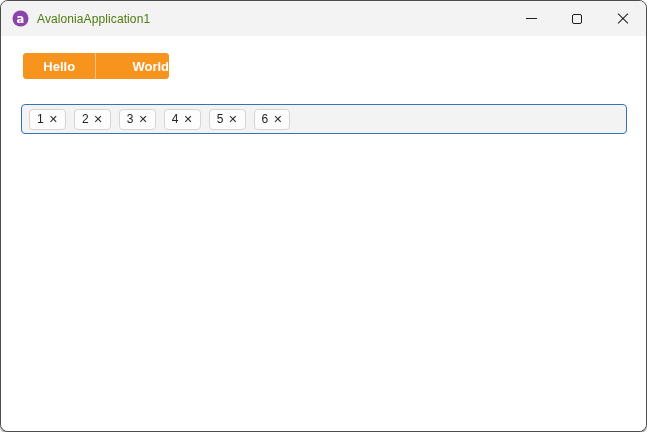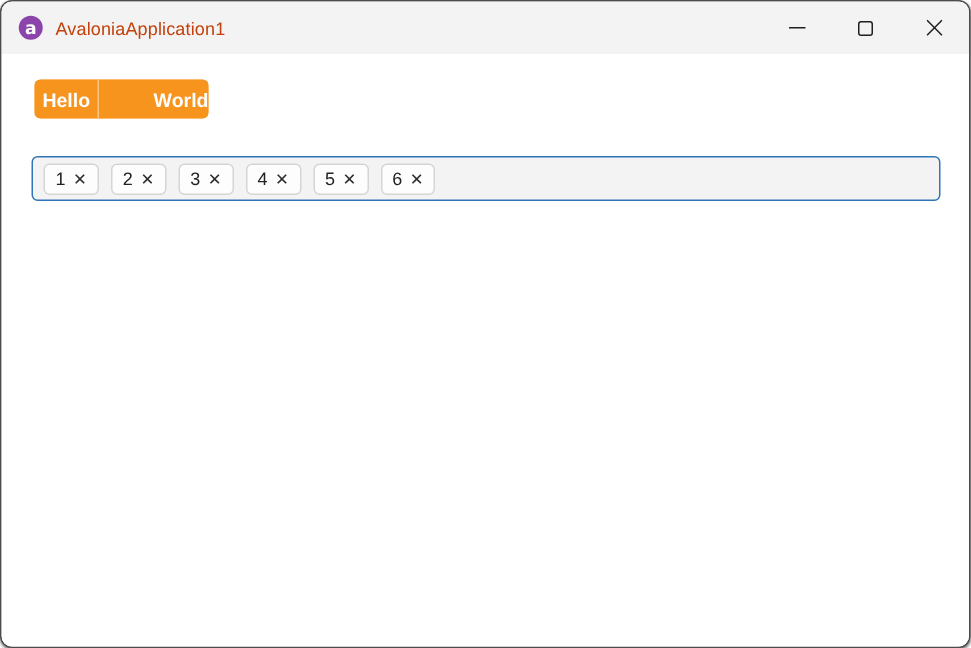--- a/index.html
+++ b/index.html
@@ -9,21 +9,21 @@
     border:1px solid #4c4c4c; border-radius:8px; overflow:hidden;
     background:#fff; box-shadow:0 1px 2px rgba(0,0,0,.55);
   }
   
   .titlebar {
     height:35px; background:#f3f3f3; display:flex; align-items:center;
     padding-left:11px;
   }
   .app-icon { width:17px; height:17px; flex:0 0 auto; }
   .title-text {
-    margin-left:8px; font-size:12px; color:#c2410c; letter-spacing:.1px;
+    margin-left:8px; font-size:12px; color:#4d7c0f; letter-spacing:.1px;
     white-space:nowrap;
   }
   .titlebar-spacer { flex:1 1 auto; }
   .win-btn {
     width:46px; height:35px; display:flex; align-items:center; justify-content:center;
     background:transparent; border:none; cursor:default;
   }
   .glyph-min { width:11px; height:0; border-top:1px solid #1f1f1f; display:block; }
   .glyph-max { width:10px; height:10px; border:1px solid #1f1f1f; border-radius:2px; display:block; }
   .glyph-close {
@@ -31,21 +31,21 @@
   }
   .glyph-close::before, .glyph-close::after {
     content:""; position:absolute; left:-1px; top:5px; width:14px; height:0;
     border-top:1px solid #1f1f1f;
   }
   .glyph-close::before { transform:rotate(45deg); }
   .glyph-close::after  { transform:rotate(-45deg); }
   
   .content { background:#fff; height:397px; position:relative; }
   .tabstrip {
-    position:absolute; left:22px; top:17px; width:116px; height:26px;
+    position:absolute; left:22px; top:17px; width:146px; height:26px;
     background:#F7941E; border-radius:4px; display:flex; overflow:hidden;
   }
   .tab {
     flex:1 1 50%; display:flex; align-items:center; justify-content:center;
     background:#F7941E; border:none; color:#fff; font-weight:700; font-size:13px;
     font-family:"Liberation Sans", sans-serif; cursor:default;
   }
   .tab + .tab { border-left:1px solid rgba(255,255,255,.45);padding-left:36px; }
   .chipbox {
     position:absolute; left:20px; right:19px; top:68px; height:30px;

